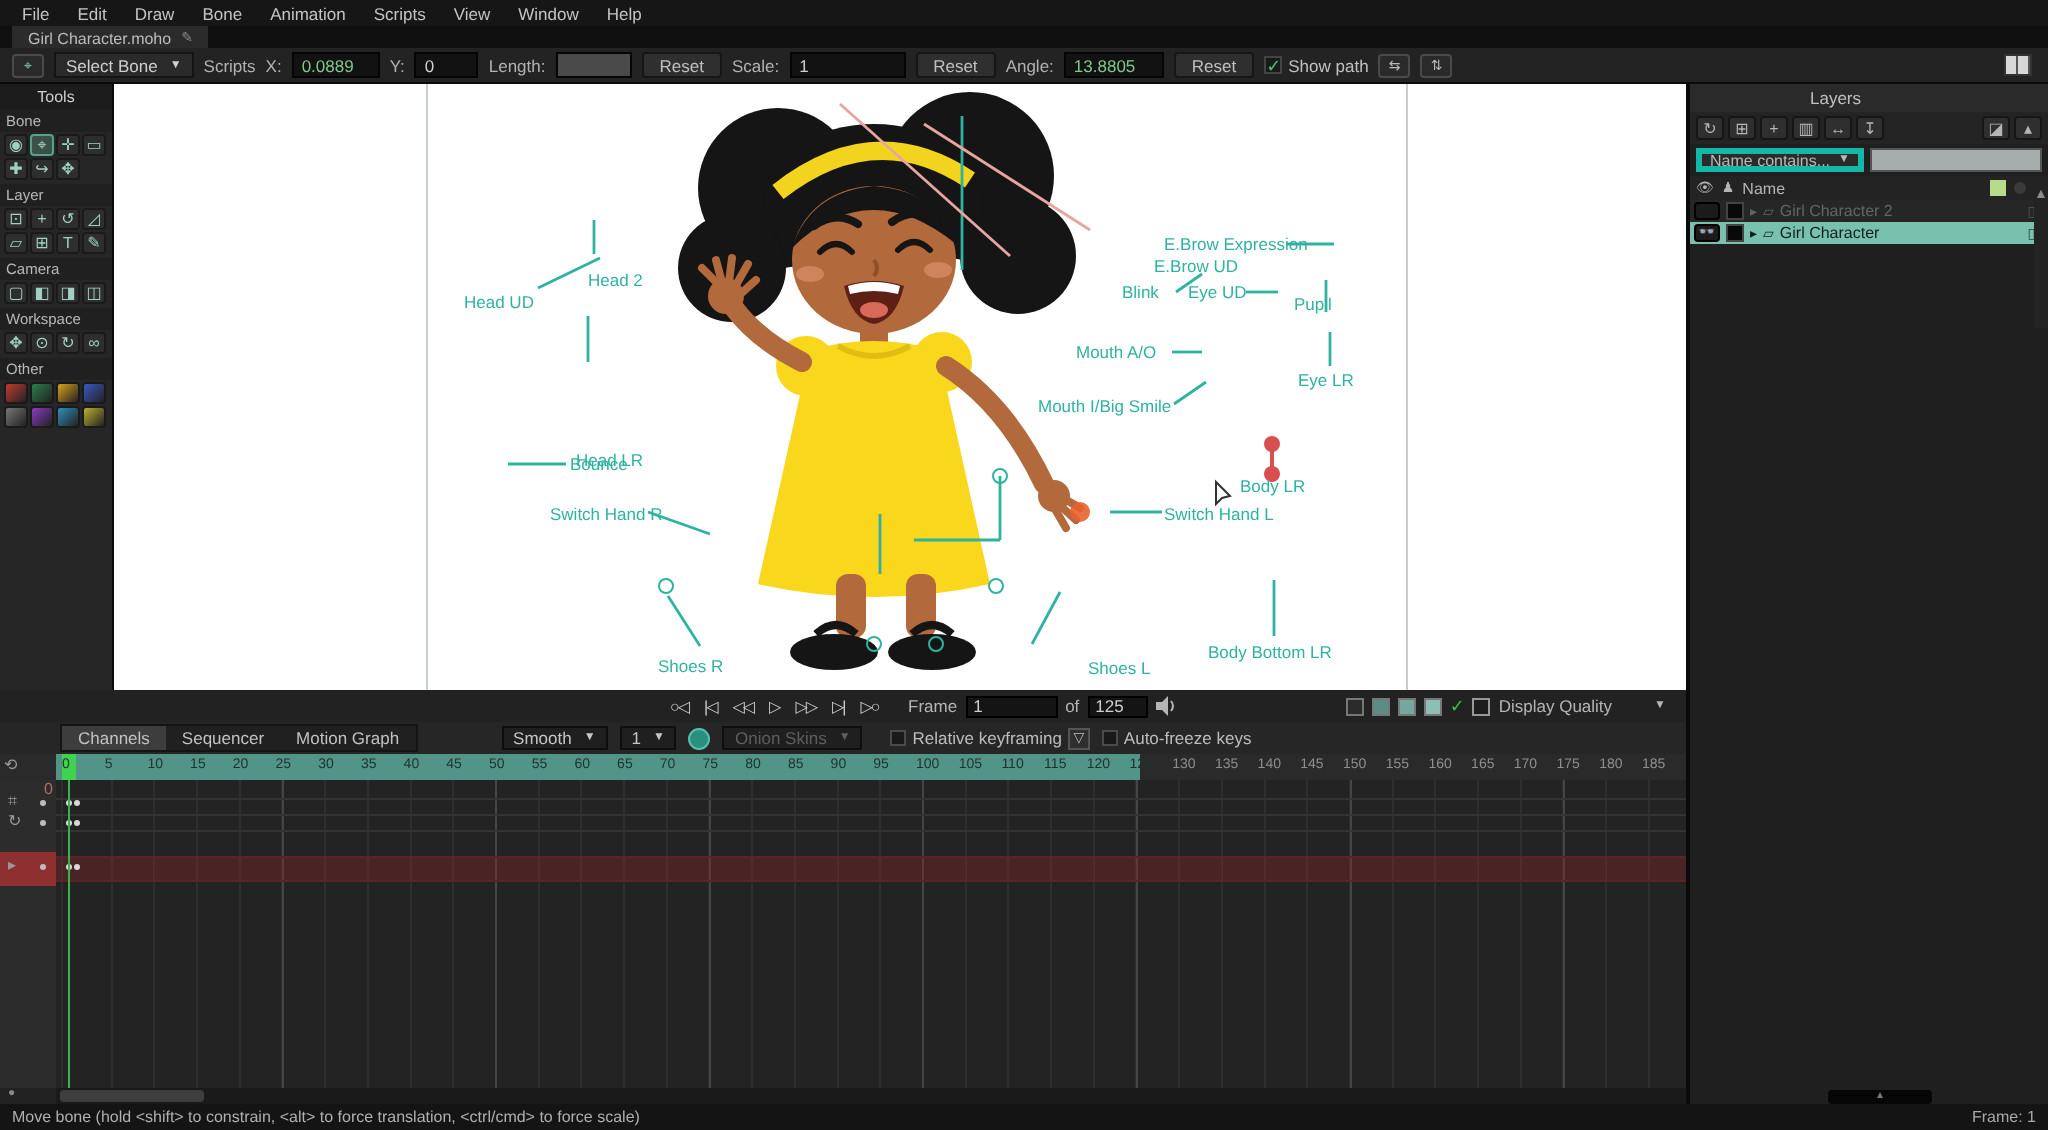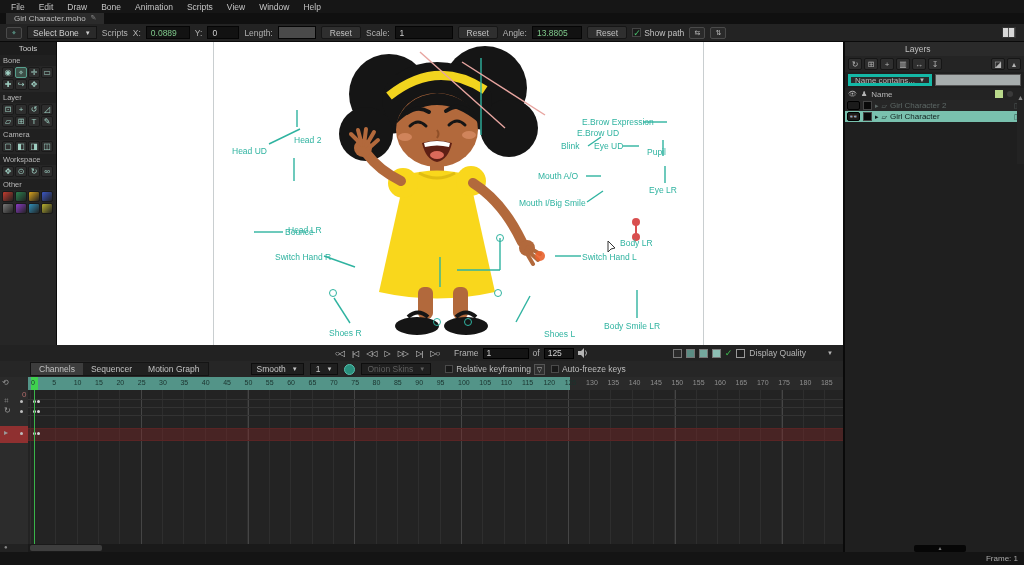--- a/index.html
+++ b/index.html
@@ -9,21 +9,21 @@
          font-size:9px; color:#c8c8c8; }
 
   
   .menubar { position:absolute; left:0; top:0; width:1024px; height:13px; background:#161616;
              display:flex; align-items:center; gap:0; padding-left:4px; }
   .menubar .mitem { padding:0 7px; font-size:8.5px; color:#c4c4c4; cursor:default; }
 
   
   .tabbar { position:absolute; left:0; top:13px; width:1024px; height:11px; background:#101010; }
   .doc-tab { position:absolute; left:6px; top:0; height:11px; background:#2b2b2b; color:#bdbdbd;
-             font-size:8px; padding:1px 8px 0 8px; display:flex; gap:5px; align-items:flex-start; }
+             font-size:8px; padding:1px 8px 0 8px; display:flex; gap:5px; align-items:center; }
 
   
   .toolbar { position:absolute; left:0; top:24px; width:1024px; height:18px; background:#232323;
              display:flex; align-items:center; gap:5px; padding:0 6px; border-bottom:1px solid #0a0a0a; }
   .tb-label { font-size:8.5px; color:#b2b2b2; }
   .tb-field { background:#121212; border:1px solid #050505; color:#cfcfcf; font-size:8.5px;
               height:13px; display:flex; align-items:center; padding:0 4px; }
   .tb-field.green { color:#7fc98b; }
   .tb-field.disabled { background:#4a4a4a; color:#6f6f6f; min-width:38px; }
   .tb-btn { background:#2f2f2f; border:1px solid #161616; color:#c0c0c0; font-size:8.5px;
@@ -352,21 +352,21 @@
         <div class="bone-label" style="left: 525px; top: 75px;">E.Brow Expression</div>
         <div class="bone-label" style="left: 504px; top: 99px;">Blink</div>
         <div class="bone-label" style="left: 537px; top: 99px;">Eye UD</div>
         <div class="bone-label" style="left: 590px; top: 105px;">Pupil</div>
         <div class="bone-label" style="left: 481px; top: 129px;">Mouth A/O</div>
         <div class="bone-label" style="left: 592px; top: 143px;">Eye LR</div>
         <div class="bone-label" style="left: 462px; top: 156px;">Mouth I/Big Smile</div>
         <div class="bone-label" style="left: 563px; top: 196px;">Body LR</div>
         <div class="bone-label" style="left: 525px; top: 210px;">Switch Hand L</div>
         <div class="bone-label" style="left: 487px; top: 287px;">Shoes L</div>
-        <div class="bone-label" style="left: 547px; top: 279px;">Body Smile LR</div>
+        <div class="bone-label" style="left: 547px; top: 279px;">Body Bottom LR</div>
       </div>
   </div>
 
   <div class="rightcol">
     <div class="layers-title">Layers</div>
     <div class="layers-toolbar" id="layers-toolbar">
         <span class="lt-btn">↻</span>
         <span class="lt-btn">⊞</span>
         <span class="lt-btn">+</span>
         <span class="lt-btn">▥</span>
@@ -549,15 +549,16 @@
     <div class="playhead" style="left:34px;"></div>
 
     <div class="tl-scorner">●</div>
     <div class="tl-scroll">
         <div class="tl-thumb"></div>
       </div>
   </div>
 
   <div class="popup-handle">▴</div>
   <div class="statusbar">
+    <span>Move bone (hold &lt;shift&gt; to constrain, &lt;alt&gt; to force translation, &lt;ctrl/cmd&gt; to force scale)</span>
     <span class="status-frame">Frame: 1</span>
   </div>
 </div>
 
 </body></html>

